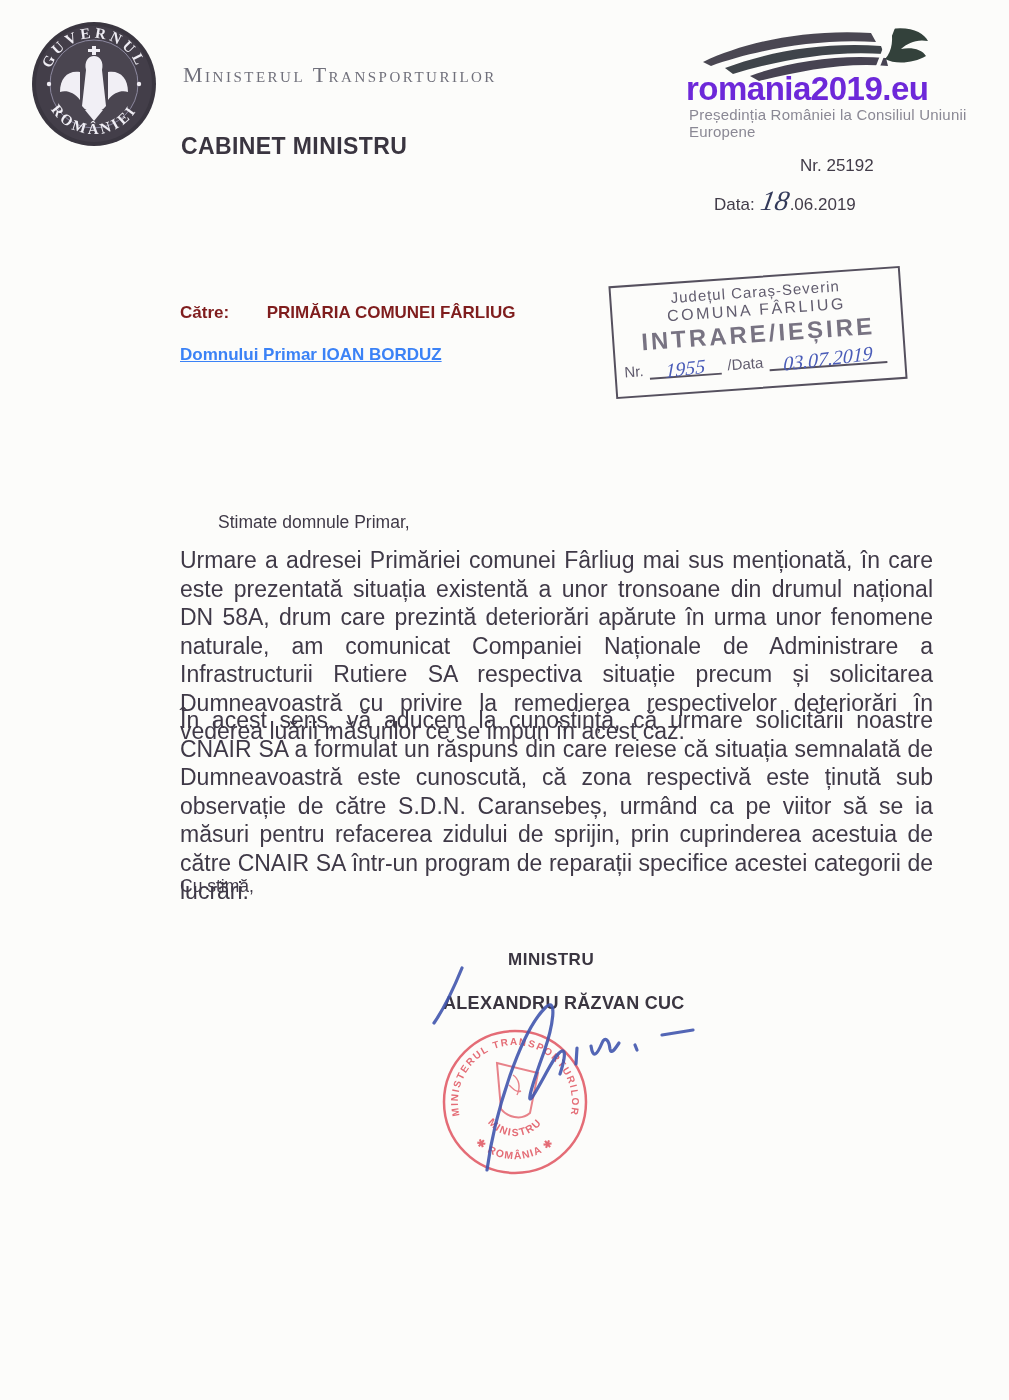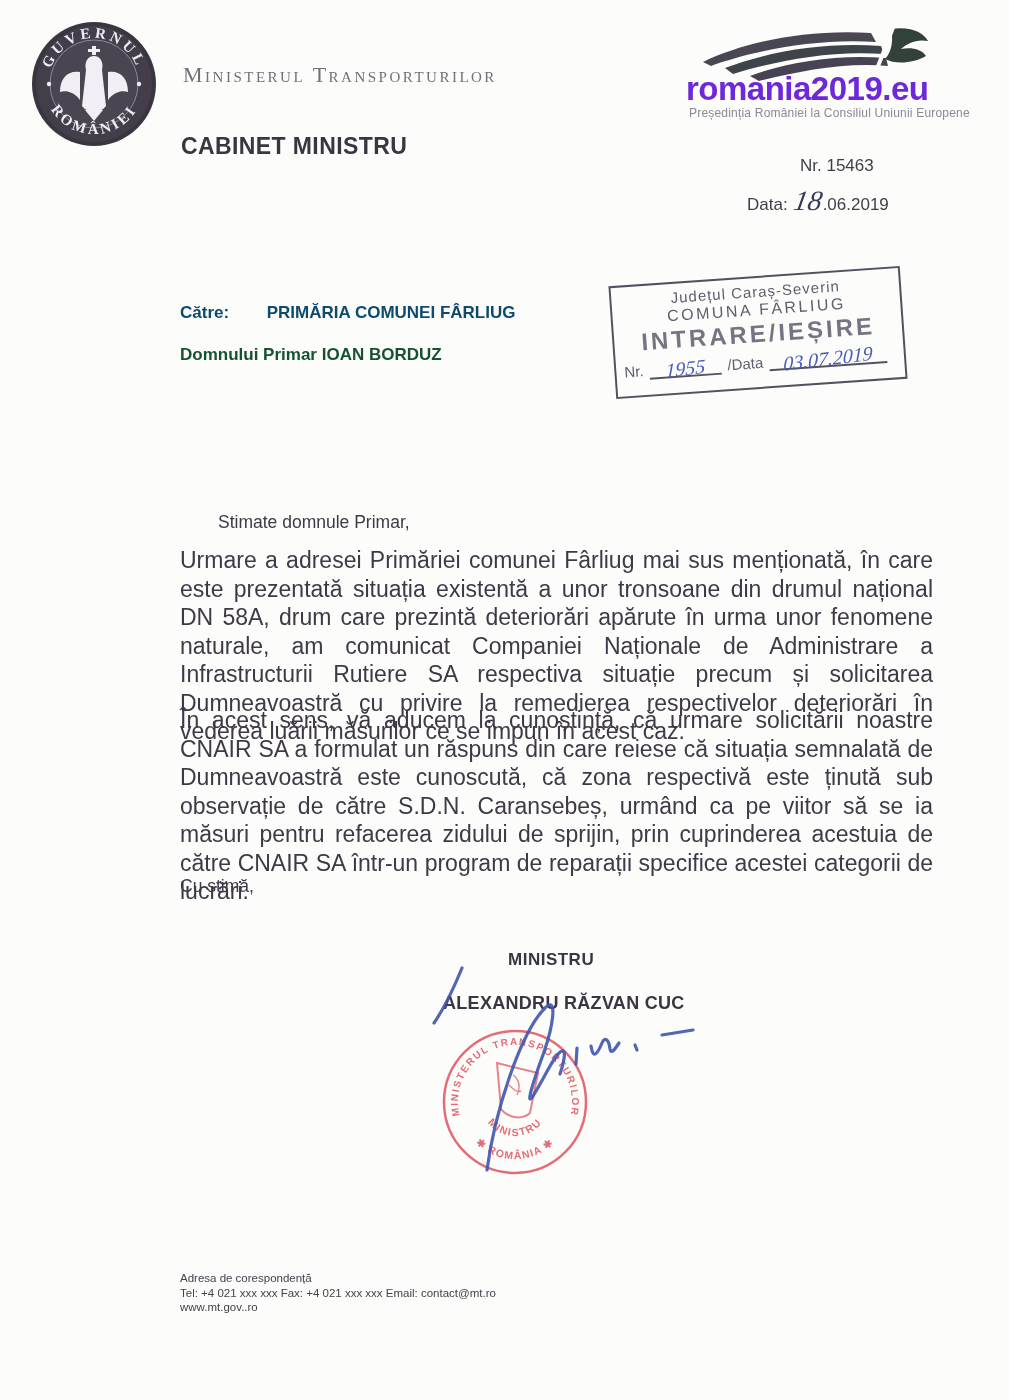--- a/index.html
+++ b/index.html
@@ -11,32 +11,32 @@
   .abs{position:absolute;}
 
   
   .ministry-name{
     left:183px; top:62px; font-family:"Liberation Serif", serif;
     font-variant:small-caps; font-size:22px; letter-spacing:2.5px; color:#70707b;
   }
   .cabinet-label{left:181px; top:133px; font-size:23px; font-weight:bold; color:#3a3540; letter-spacing:.4px;}
 
   .logo-title{left:686px; top:70px; font-size:33px; font-weight:bold; color:#6d28d9; letter-spacing:-0.5px;}
-  .logo-tagline{left:689px; top:106px; font-size:12px; color:#8a8894; letter-spacing:.2px;}
+  .logo-tagline{left:689px; top:106px; font-size:15px; color:#8a8894; letter-spacing:.2px;}
 
   .reg-nr{left:800px; top:156px; font-size:17px; color:#423c49;}
-  .reg-data{left:747px; top:192px; font-size:17px; color:#423c49; display:flex; align-items:baseline;}
+  .reg-data{left:714px; top:192px; font-size:17px; color:#423c49; display:flex; align-items:baseline;}
   .hand-day{
     font-family:"Liberation Serif", serif; font-style:italic; font-size:28px;
     color:#333a5a; display:inline-block; transform:skewX(-10deg); margin:0 1px 0 6px; line-height:18px;
   }
 
-  .addr-row{left:180px; top:303px; font-size:17px; font-weight:bold; color:#0c4a6e;}
+  .addr-row{left:180px; top:303px; font-size:17px; font-weight:bold; color:#7f1d1d;}
   .addr-label{display:inline-block; width:82px;}
-  .addr-row2{left:180px; top:345px; font-size:17px; font-weight:bold; color:#14532d;}
+  .addr-row2{left:180px; top:345px; font-size:17px; font-weight:bold; color:#3b82f6;text-decoration:underline;}
 
   
   .entry-stamp{
     left:612px; top:276px; width:288px; height:104px;
     border:2.5px solid #55505e; transform:rotate(-4deg);
     color:#615c6e; text-align:center; padding-top:5px;
   }
   .es-l1{font-size:15px; letter-spacing:1px;}
   .es-l2{font-size:16px; letter-spacing:2.5px; margin-top:1px;}
   .es-l3{font-size:24px; font-weight:bold; letter-spacing:3px; margin-top:1px; opacity:.85;}
@@ -106,21 +106,21 @@
   <svg class="abs" style="left:695px; top:20px;" width="240" height="62" viewBox="0 0 240 62">
     <path d="M 8,42 C 50,22 110,9 176,13 L 181,22 C 120,18 58,31 16,46 Z" fill="#4a4752"></path>
     <path d="M 30,48 C 75,31 130,22 186,26 L 189,34 C 135,30 80,41 38,54 Z" fill="#3f444a"></path>
     <path d="M 55,56 C 95,41 145,34 191,38 L 193,46 C 150,42 105,51 64,61 Z" fill="#474352"></path>
     <path d="M 196,9 C 216,6 229,13 233,21 C 221,19 213,23 206,29 C 216,27 227,29 231,36 C 219,43 201,45 190,39 C 198,31 198,17 196,9 Z" fill="#33413b"></path>
     <path d="M 199,5 L 180,54" stroke="#fcfcfa" stroke-width="4" fill="none"></path>
   </svg>
   <div class="abs logo-title">romania2019.eu</div>
   <div class="abs logo-tagline">Președinția României la Consiliul Uniunii Europene</div>
 
-  <div class="abs reg-nr">Nr. 15463</div>
+  <div class="abs reg-nr">Nr. 25192</div>
   <div class="abs reg-data">
     <span>Data:</span>
     <span class="hand-day">18</span>
     <span>.06.2019</span>
   </div>
 
   <div class="abs addr-row">
     <span class="addr-label">Către:</span>
     <span>PRIMĂRIA COMUNEI FÂRLIUG</span>
   </div>
@@ -179,19 +179,14 @@
     <g stroke="#4156ae" stroke-width="3.2" fill="none" stroke-linecap="round" opacity=".9">
       <path d="M 37,8 C 28,30 18,50 9,63"></path>
       <path d="M 62,210 C 70,150 96,72 120,48 C 133,35 128,66 119,92 C 108,122 100,148 108,136 C 120,117 130,93 137,91 C 142,90 138,105 135,114"></path>
       <path d="M 152,88 L 151,104"></path>
       <path d="M 166,86 C 168,99 172,95 177,83 C 180,76 184,80 185,89 C 186,95 190,89 194,83"></path>
       <path d="M 210,85 l 2,5"></path>
       <path d="M 237,75 L 268,70"></path>
     </g>
   </svg>
 
-  <div class="abs footer">
-    <div>Adresa de corespondență</div>
-    <div>Tel: +4 021 xxx xxx Fax: +4 021 xxx xxx Email: contact@mt.ro</div>
-    <div>www.mt.gov..ro</div>
-  </div>
 
 </div>
 
 </body></html>

